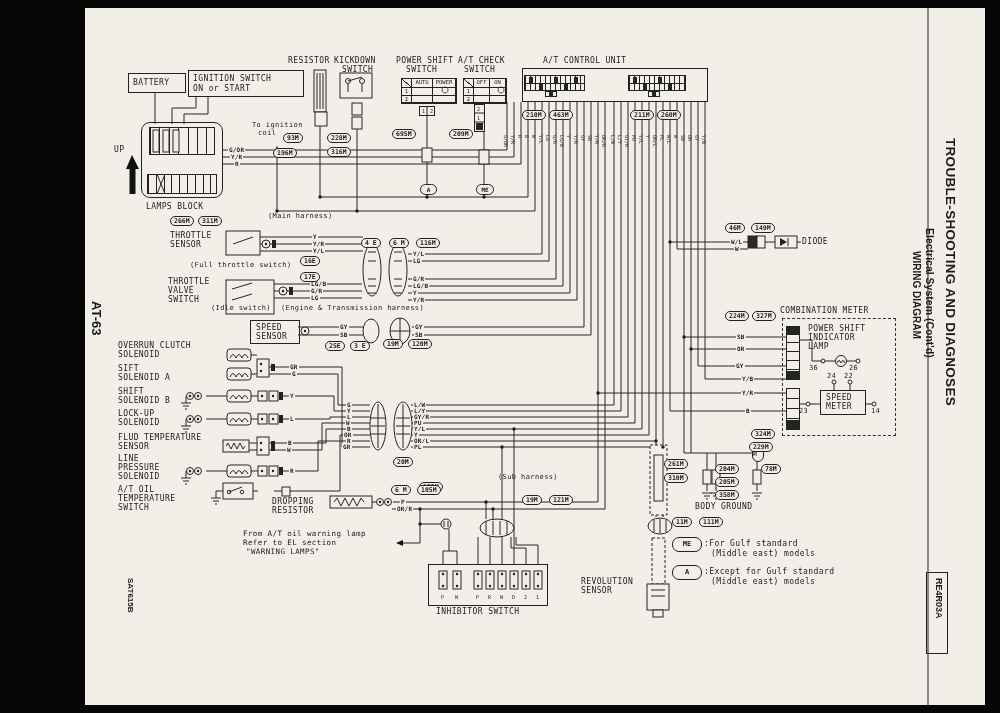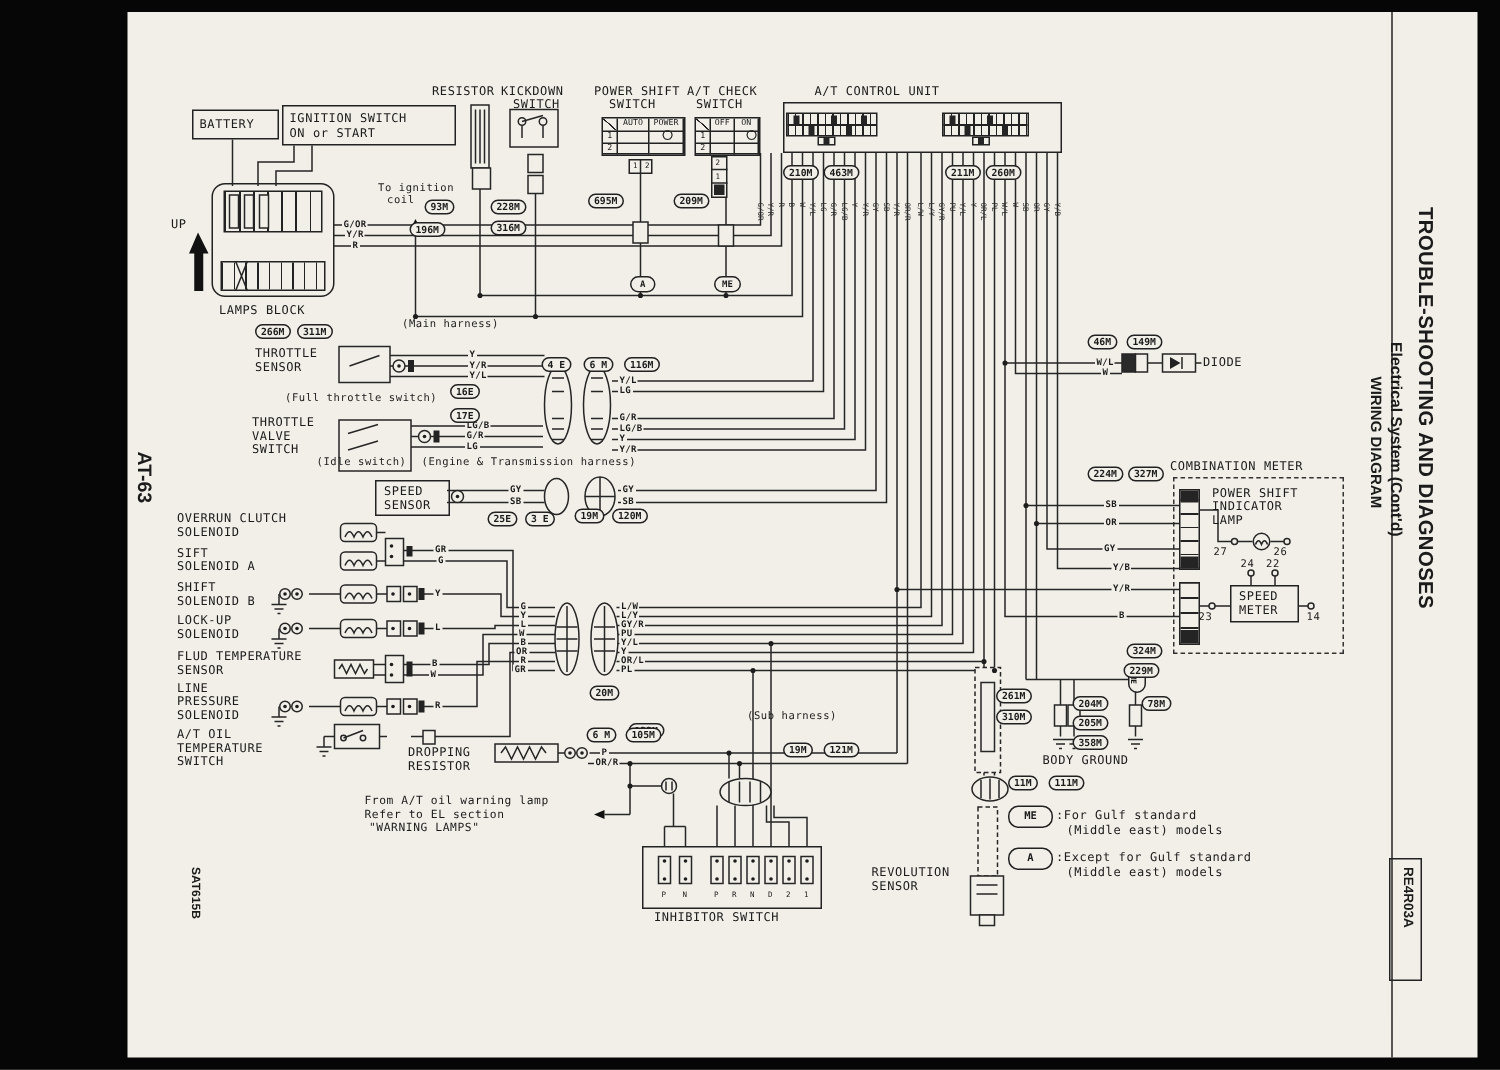--- a/index.html
+++ b/index.html
@@ -374,21 +374,21 @@
   <div class="lb" style="left:808px;top:333px">INDICATOR</div>
   <div class="lb" style="left:808px;top:342px">LAMP</div>
   <div class="lb" style="left:826px;top:393px;z-index:4">SPEED</div>
   <div class="lb" style="left:826px;top:402px;z-index:4">METER</div>
   <div class="lb" style="left:695px;top:502px">BODY GROUND</div>
   <div class="lb" style="left:704px;top:539px">:For Gulf standard</div>
   <div class="lb" style="left:711px;top:549px">(Middle east) models</div>
   <div class="lb" style="left:704px;top:567px">:Except for Gulf standard</div>
   <div class="lb" style="left:711px;top:577px">(Middle east) models</div>
 
-  <div class="lb sm" style="left:809px;top:364px">27</div>
+  <div class="lb sm" style="left:809px;top:364px">36</div>
   <div class="lb sm" style="left:849px;top:364px">26</div>
   <div class="lb sm" style="left:827px;top:372px">24</div>
   <div class="lb sm" style="left:844px;top:372px">22</div>
   <div class="lb sm" style="left:799px;top:407px">23</div>
   <div class="lb sm" style="left:871px;top:407px">14</div>
 
   <div class="mini" style="left:441px;top:594px">P</div>
   <div class="mini" style="left:455px;top:594px">N</div>
   <div class="mini" style="left:476px;top:594px">P</div>
   <div class="mini" style="left:488px;top:594px">R</div>

